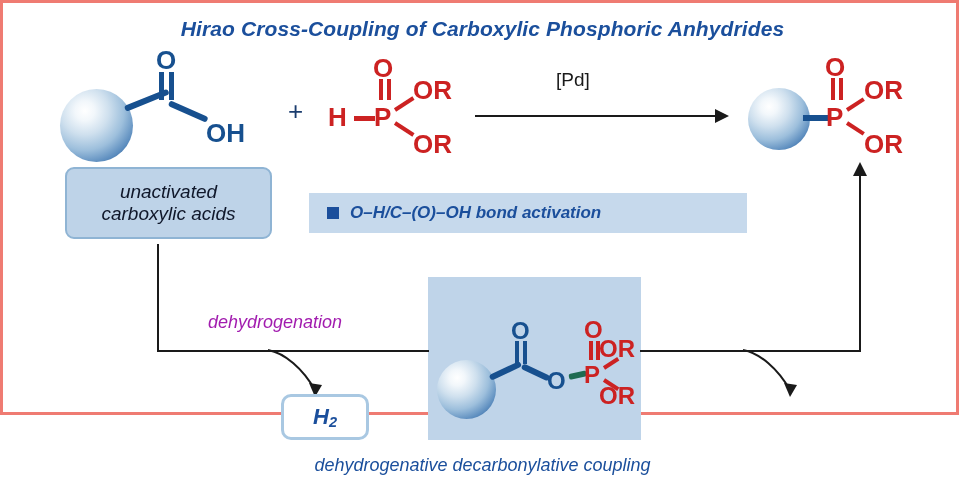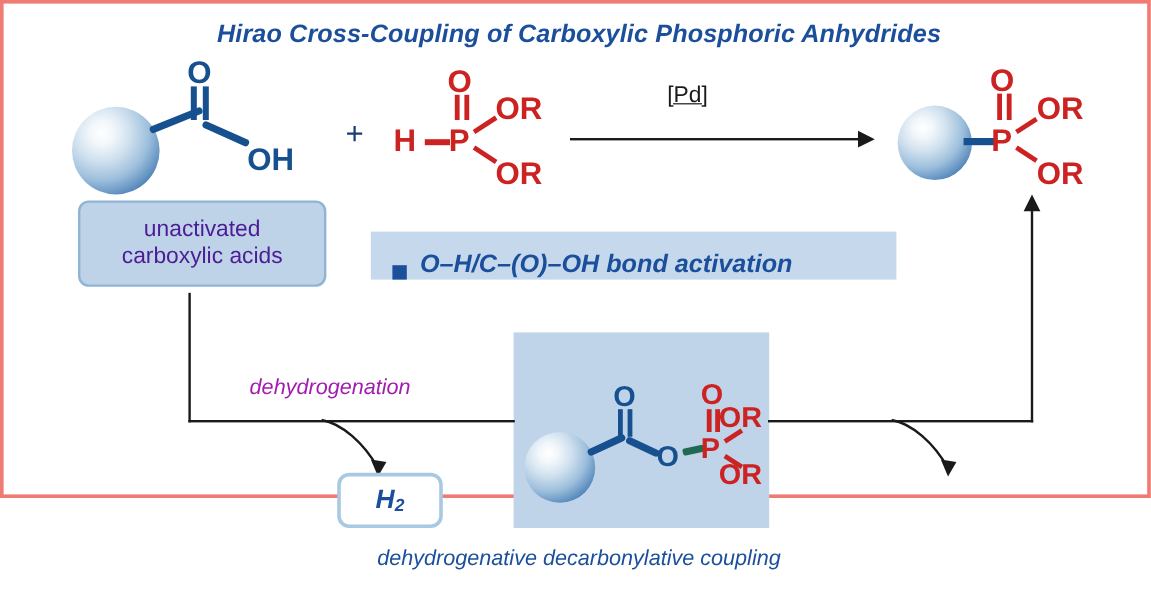--- a/index.html
+++ b/index.html
@@ -41,60 +41,61 @@
   .bondR{background:#cc2222;position:absolute;}
   .bondG{background:#1e6b52;position:absolute;}
   .bondK{background:#1a1a1a;position:absolute;}
 
   
   .tagbox{
     box-sizing:border-box;
     background:#bed3e8;
     border:2px solid #8fb4d4;
     border-radius:9px;
-    color:#4c1d95;
+    color:#0f172a;
+    font-style:italic;
     text-align:center;
     display:flex;align-items:center;justify-content:center;
     line-height:1.18;
   }
   .whitebox{
     box-sizing:border-box;
     background:#ffffff;
     border:3px solid #a9c8e2;
     border-radius:10px;
     color:#1b4f9c;
     font-style:italic;font-weight:bold;
     text-align:center;
     display:flex;align-items:center;justify-content:center;
   }
   #bullet-box{
     box-sizing:border-box;
     background:#c6d9ec;
-    display:flex;align-items:flex-end;
+    display:flex;align-items:center;
     padding-left:18px;
     color:#1b4f9c;
-    font-size:21px;font-weight:bold;font-style:italic;
+    font-size:17px;font-weight:bold;font-style:italic;
   }
   .bullet-sq{
     width:12px;height:12px;background:#1b4f9c;
     margin-right:11px;display:inline-block;
   }
   #center-box{
     background:#bfd4e9;
   }
 
   .italblue{
     color:#a21caf;font-style:italic;font-size:18px;white-space:nowrap;
   }
   #caption{
     left:0;top:452px;width:959px;text-align:center;
     color:#1b4f9c;font-style:italic;font-size:18px;white-space:nowrap;
   }
   #pd-label{
-    color:#1a1a1a;font-size:19px;white-space:nowrap;text-decoration:underline;
+    color:#1a1a1a;font-size:19px;white-space:nowrap;
   }
   #plus{
     color:#1b3c6e;font-size:26px;font-weight:normal;
   }
   .sub{font-size:0.66em;vertical-align:-0.22em;}
 </style>
 </head>
 <body>
 
 <div id="frame">

